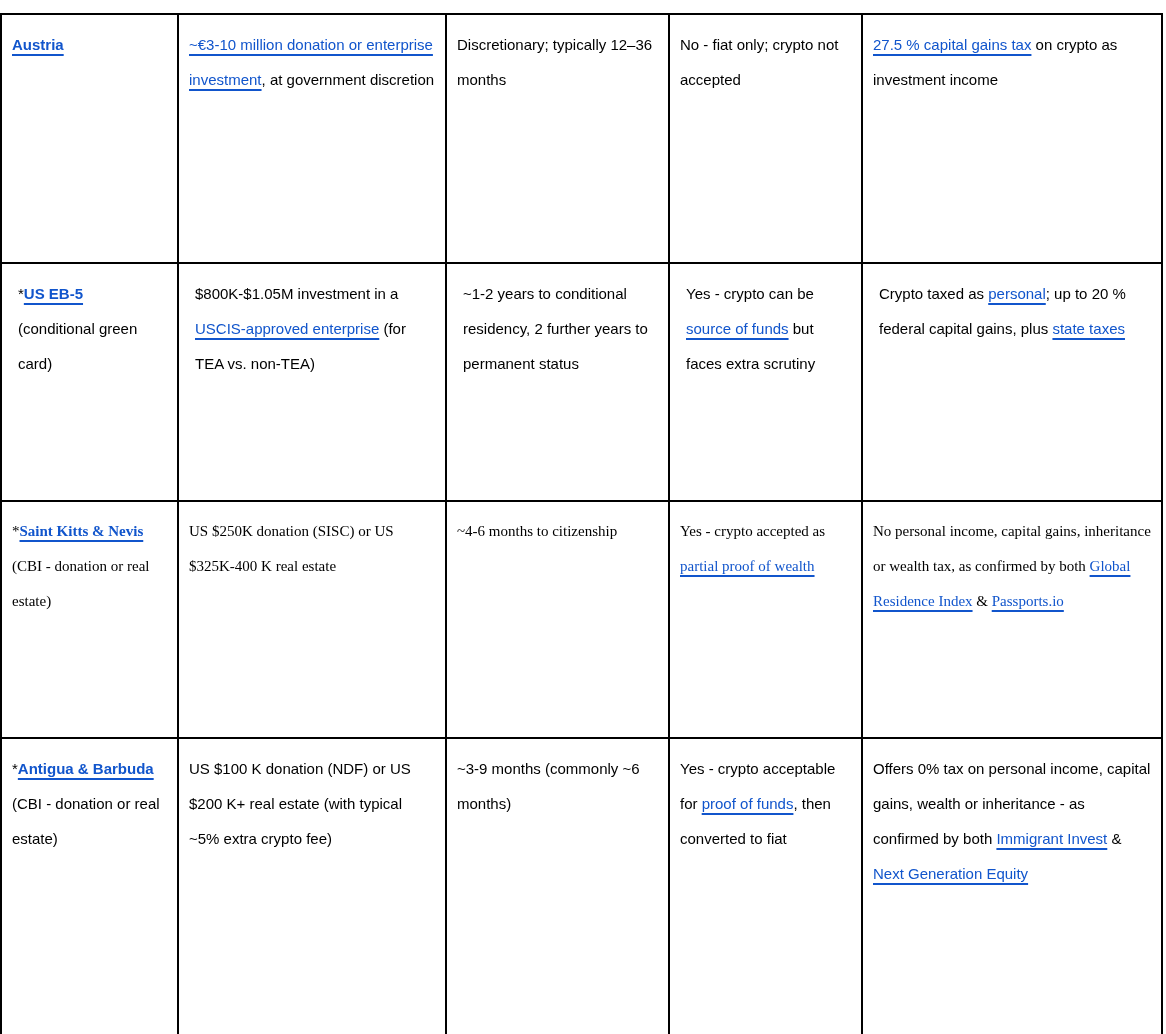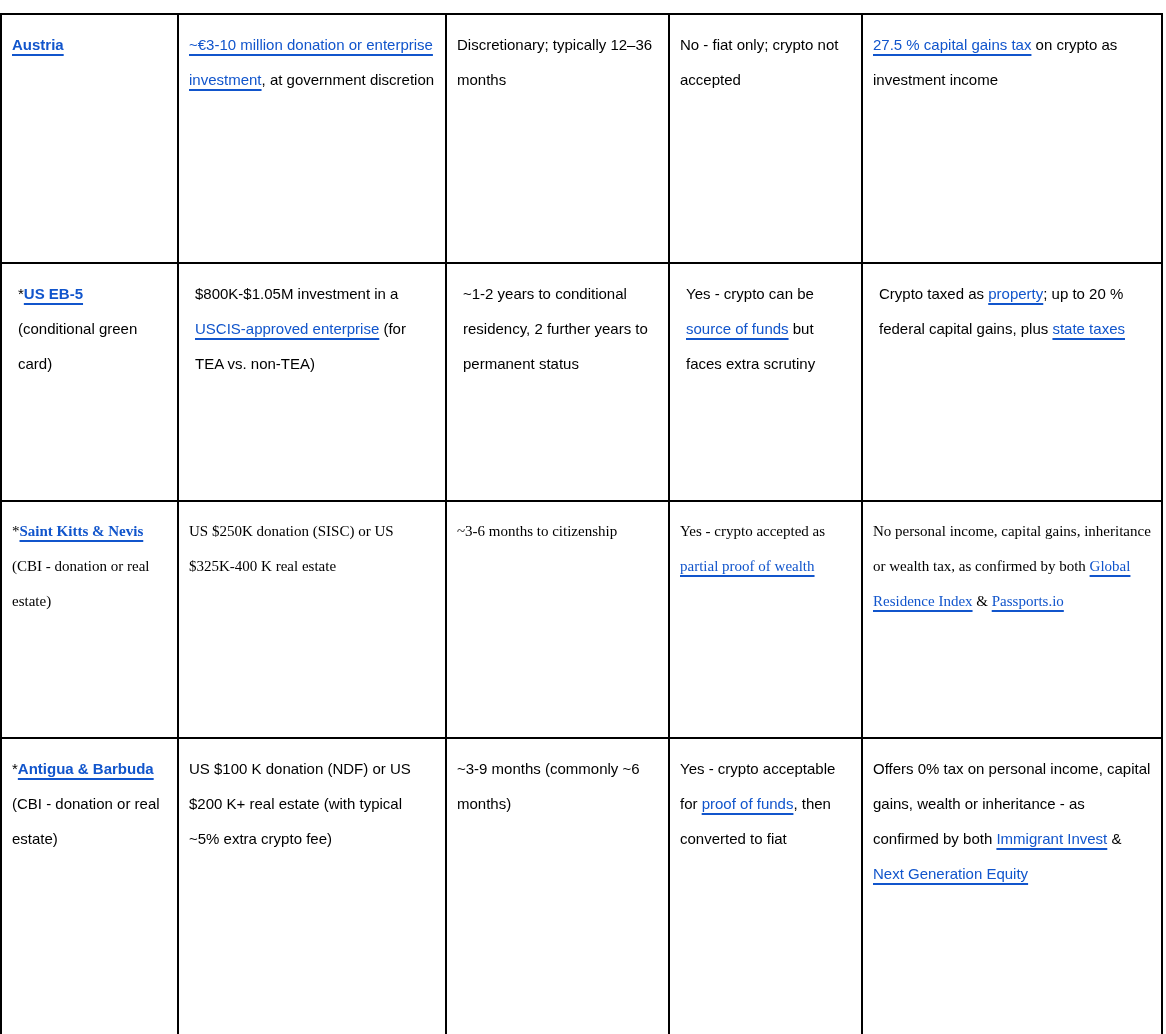--- a/index.html
+++ b/index.html
@@ -51,27 +51,27 @@
       <td>Discretionary; typically 12–36 months</td>
       <td><span>No - fiat only; crypto not accepted</span></td>
       <td><a class="lnk">27.5 % capital gains tax</a><span> on crypto as investment income</span></td>
     </tr>
 
     <tr class="r2">
       <td><span>*</span><a class="lnk bold">US EB-5 </a><br><span>(conditional green card)</span></td>
       <td><span>$800K-$1.05M investment in a </span><a class="lnk">USCIS-approved enterprise</a><span> (for TEA vs. non-TEA)</span></td>
       <td>~1-2 years to conditional residency, 2 further years to permanent status</td>
       <td><span>Yes - crypto can be </span><a class="lnk">source of funds</a><span> but faces extra scrutiny</span></td>
-      <td><span>Crypto taxed as </span><a class="lnk">property</a><span>; up to 20 % federal capital gains, plus </span><a class="lnk">state taxes</a></td>
+      <td><span>Crypto taxed as </span><a class="lnk">personal</a><span>; up to 20 % federal capital gains, plus </span><a class="lnk">state taxes</a></td>
     </tr>
 
     <tr class="r3">
       <td><span>*</span><a class="lnk bold">Saint Kitts &amp; Nevis</a><br><span>(CBI - donation or real estate)</span></td>
       <td><span>US $250K donation (SISC) or US $325K-400 K real estate</span></td>
-      <td>~3-6 months to citizenship</td>
+      <td>~4-6 months to citizenship</td>
       <td><span>Yes - crypto accepted as </span><a class="lnk">partial proof of wealth</a></td>
       <td><span>No personal income, capital gains, inheritance or wealth tax, as confirmed by both </span><a class="lnk">Global Residence Index</a><span> &amp; </span><a class="lnk">Passports.io</a></td>
     </tr>
 
     <tr class="r4">
       <td><span>*</span><a class="lnk bold">Antigua &amp; Barbuda</a><br><span>(CBI - donation or real estate)</span></td>
       <td><span>US $100 K donation (NDF) or US $200 K+ real estate (with typical ~5% extra crypto fee)</span></td>
       <td>~3-9 months (commonly ~6 months)</td>
       <td><span>Yes - crypto acceptable for </span><a class="lnk">proof of funds</a><span>, then converted to fiat</span></td>
       <td><span>Offers 0% tax on personal income, capital gains, wealth or inheritance - as confirmed by both </span><a class="lnk">Immigrant Invest</a><span> &amp; </span><a class="lnk">Next Generation Equity</a></td>

